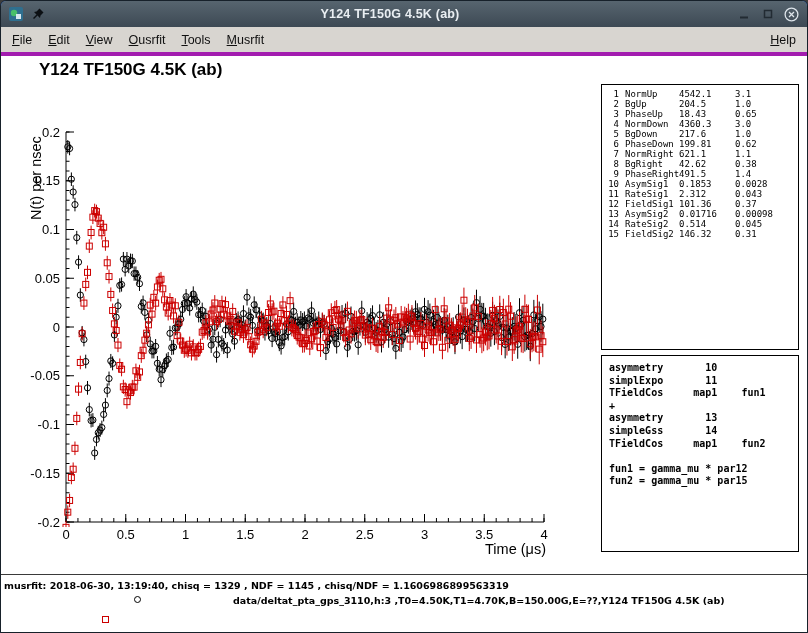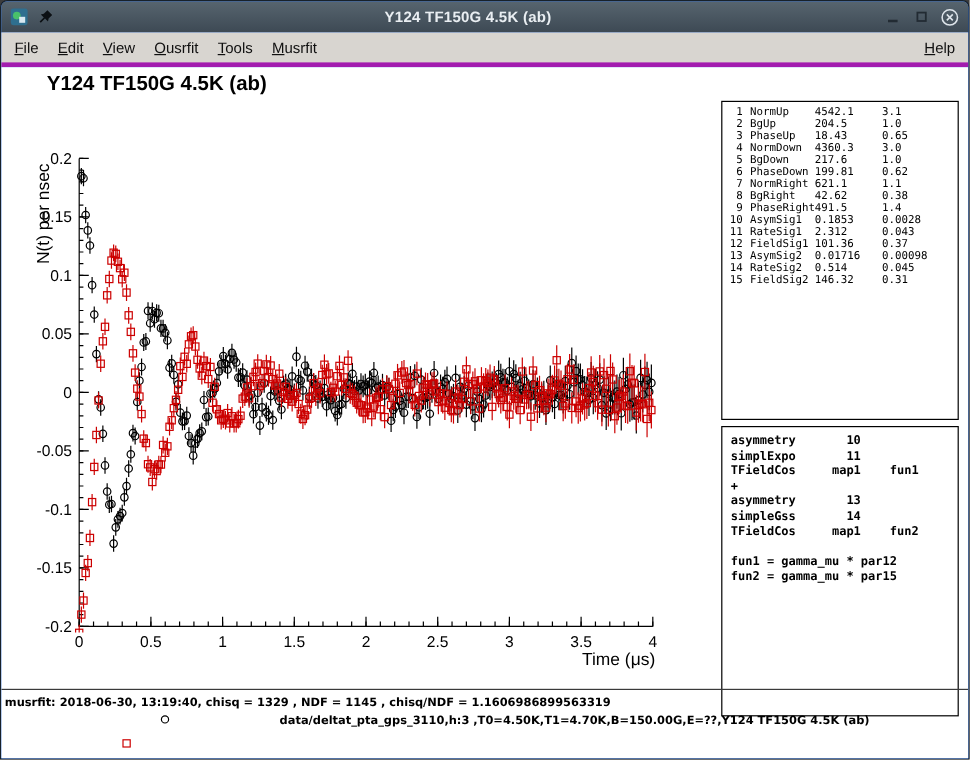--- a/index.html
+++ b/index.html
@@ -19,21 +19,21 @@
   .plot-title{position:absolute;left:38px;top:4px;font-size:17px;font-weight:bold;color:#000;white-space:nowrap}
   #chart-svg{position:absolute;left:0;top:40px}
   #chart-svg text{font-family:"Liberation Sans",sans-serif;fill:#000}
   .pbox{position:absolute;left:600px;width:198px;box-sizing:border-box;border:1px solid #000;background:#fff}
   .param-box{top:28px;height:266px;padding:4px 5px}
   .prow{display:grid;grid-template-columns:12px 60px 44px auto;line-height:17.2px;font:9px "DejaVu Sans Mono",monospace;color:#000;white-space:nowrap}
   .pnum{text-align:right}
   .pname{padding-left:6px}
   .pval{text-align:left}
   .perr{padding-left:12px}
-  .theory-box{top:299px;height:242px;padding:6px 7px}
+  .theory-box{top:299px;height:197px;padding:6px 7px}
   .tline{font:bold 10px "DejaVu Sans Mono",monospace;line-height:12.6px;min-height:12.6px;white-space:pre;color:#000}
   .sep{position:absolute;left:0;top:518px;width:806px;border-top:1px solid #3a3a3a}
   .status{position:absolute;left:3px;top:524px;font:bold 9.5px "DejaVu Sans",sans-serif;color:#000;white-space:nowrap}
   .lrow{position:absolute;left:0;width:100%;height:16px}
   .lmark{position:absolute;left:101px;top:4px;width:7px;height:7px;box-sizing:border-box;background:#fff}
   .lmark.circle{border:1px solid #000;border-radius:50%}
   .lmark.square{border:1px solid #cc0000}
   .ltext{position:absolute;left:200px;top:3px;font:bold 9.5px "DejaVu Sans",sans-serif;color:#000;white-space:nowrap}
 </style>
 <title>Y124 TF150G 4.5K (ab)</title></head>

